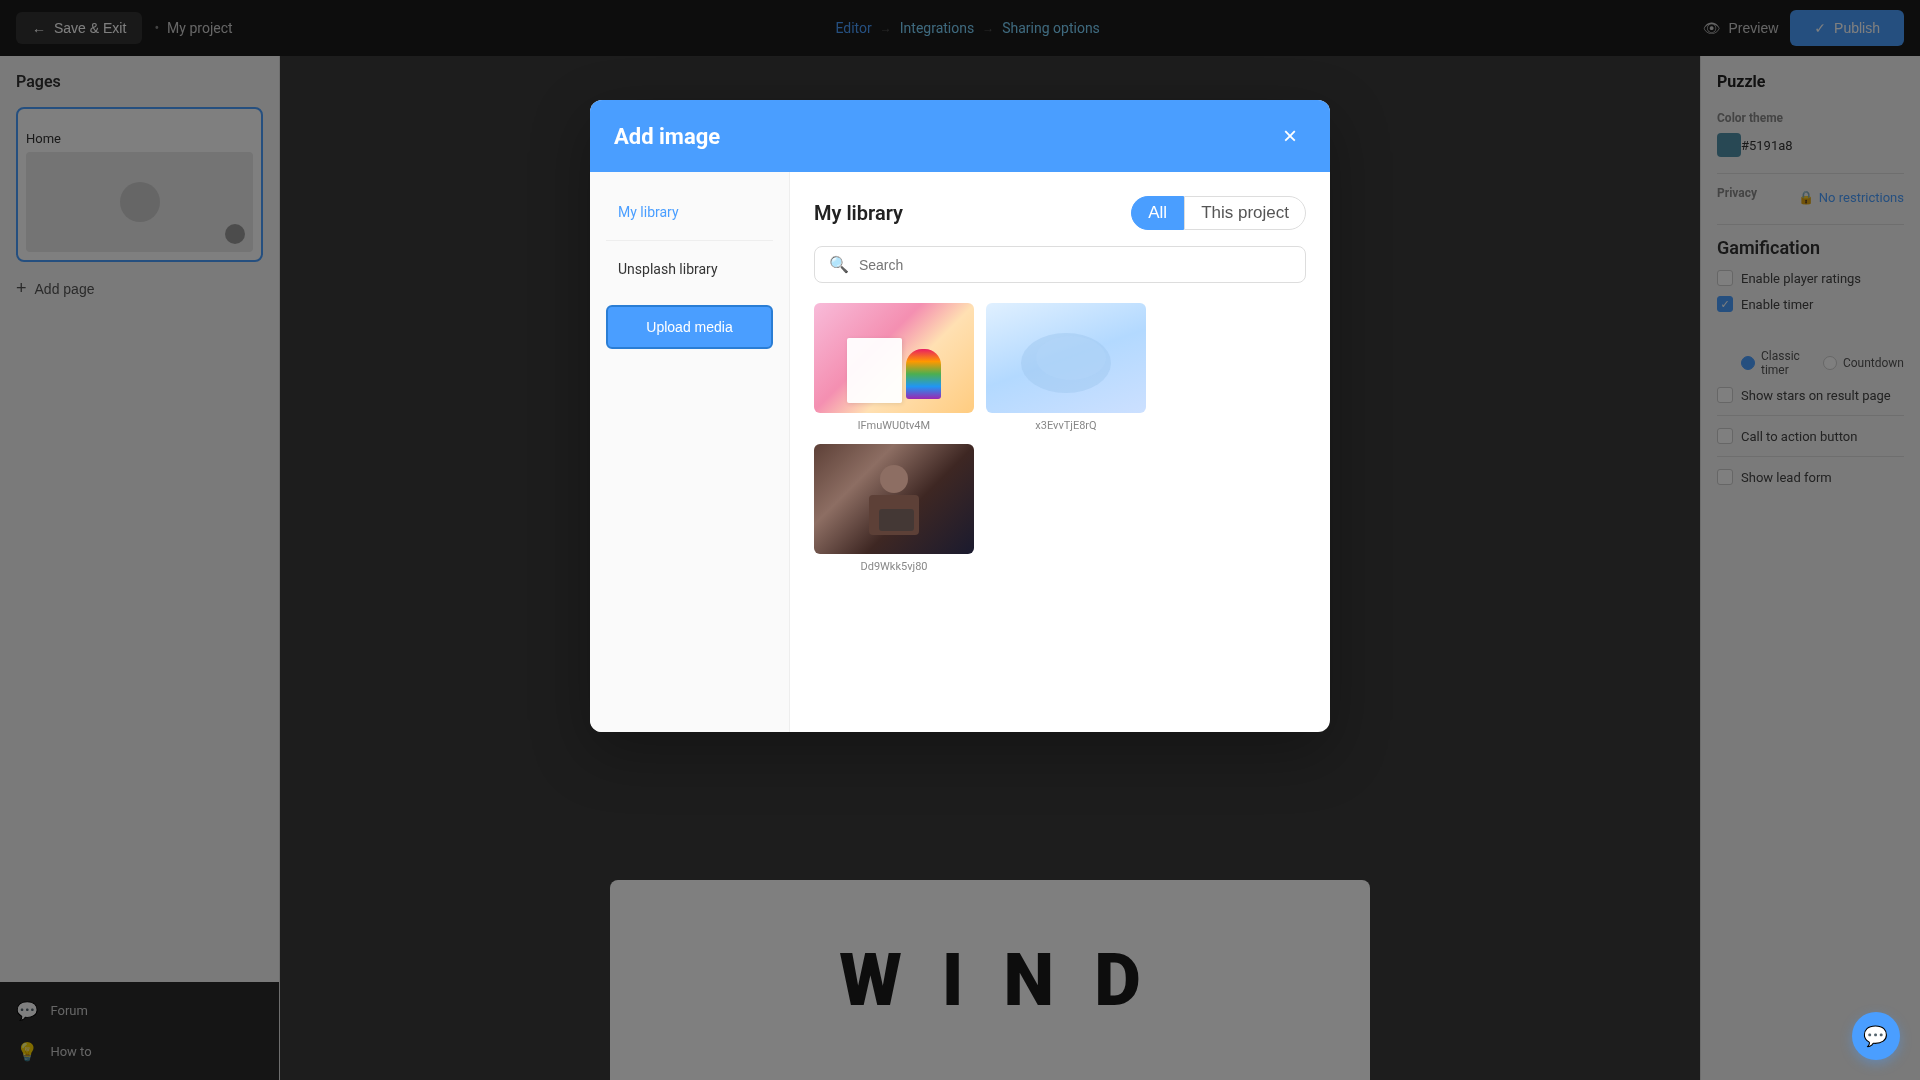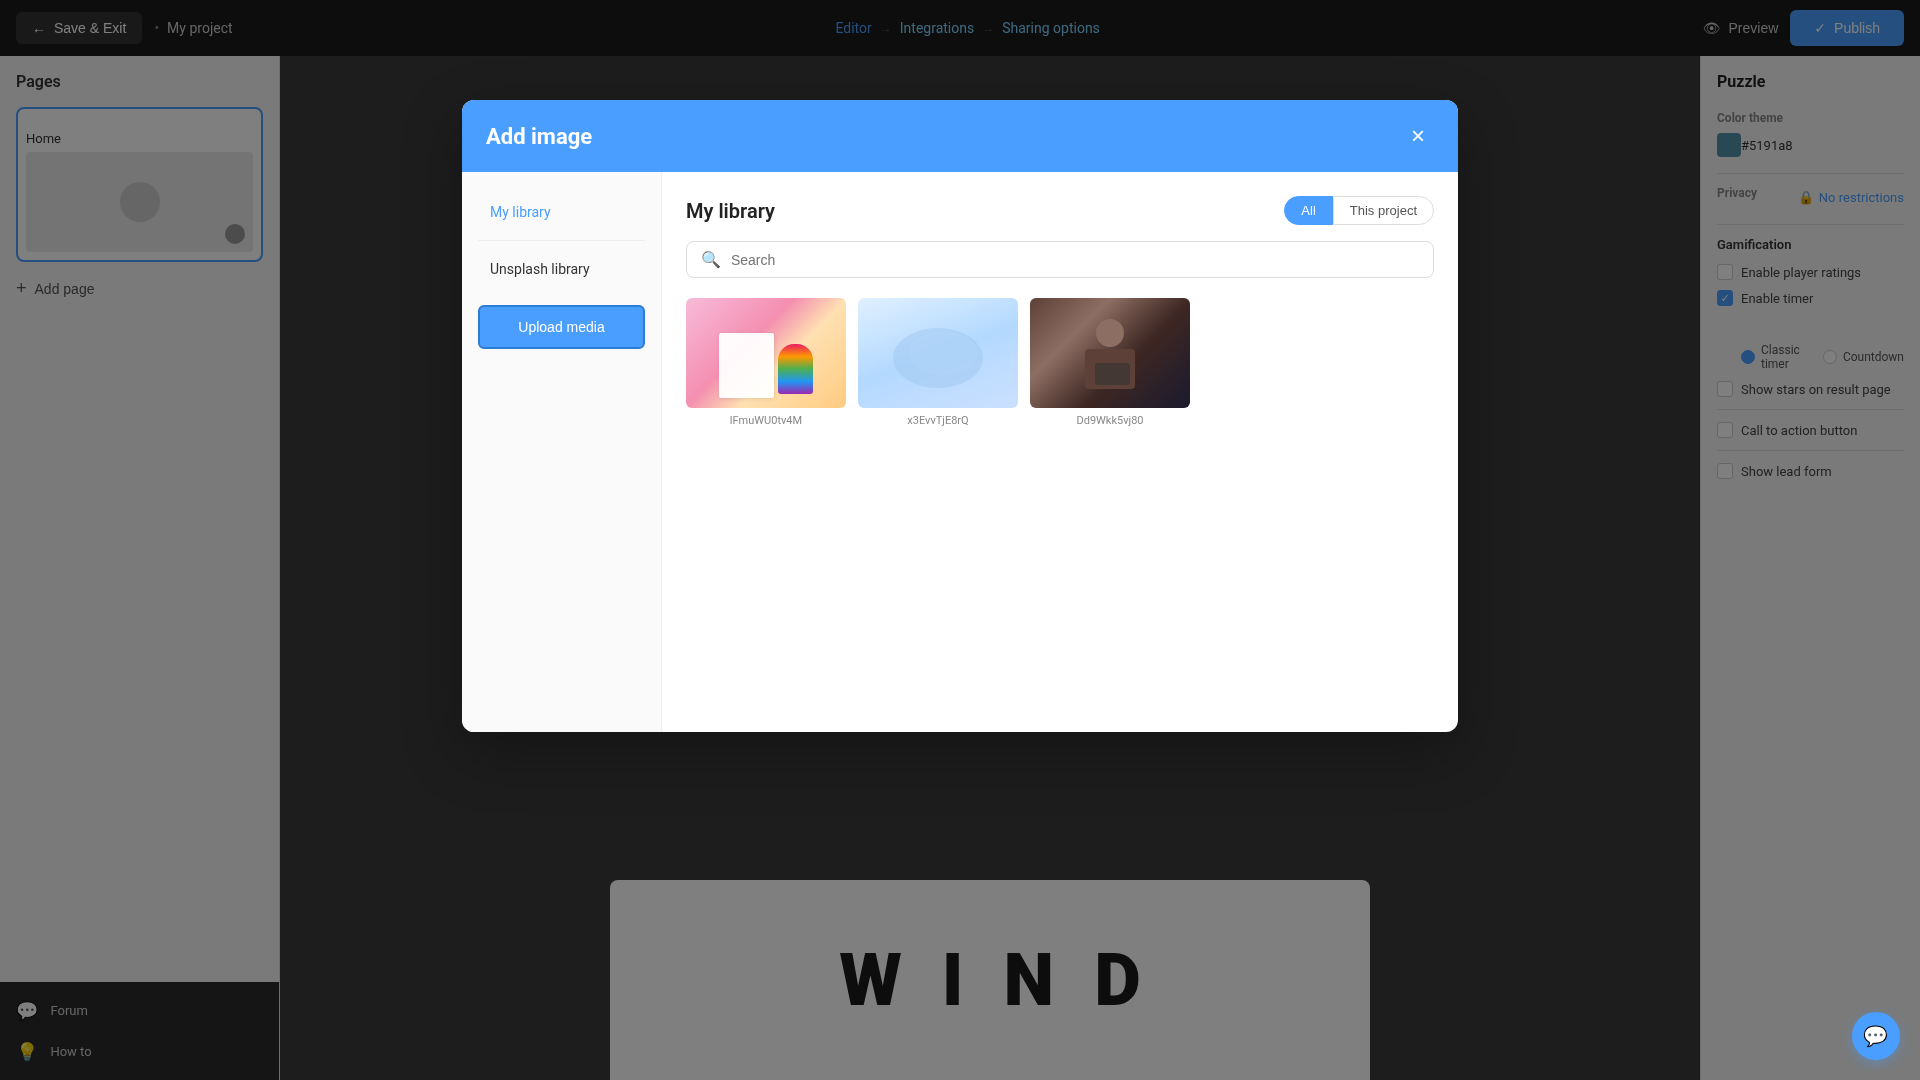--- a/index.html
+++ b/index.html
@@ -67,21 +67,21 @@
     }
     .sidebar-right-title { font-size: 16px; font-weight: 700; color: #222; margin-bottom: 20px; }
     .setting-section { margin-bottom: 16px; }
     .setting-label { font-size: 12px; color: #888; margin-bottom: 8px; font-weight: 700; }
     .color-row { display: flex; align-items: center; }
     .color-swatch { width: 24px; height: 24px; border-radius: 4px; background: #5191a8; }
     .color-value { font-size: 13px; color: #333; }
     .privacy-row { display: flex; align-items: center; justify-content: space-between; }
     .privacy-link { color: #4a9eff; font-size: 13px; display: flex; align-items: center; gap: 4px; cursor: pointer; }
     .divider { height: 1px; background: #ddd; margin: 12px 0; }
-    .gamif-label { font-size: 13px; font-weight: 600; color: #333; margin-bottom: 12px; }
+    .gamif-label { font-size: 18px; font-weight: 600; color: #333; margin-bottom: 12px; }
     .checkbox-row { display: flex; align-items: center; gap: 8px; margin-bottom: 10px; }
     .checkbox-box {
       width: 16px; height: 16px; border: 1.5px solid #ccc; border-radius: 3px;
       background: #fff; flex-shrink: 0;
     }
     .checkbox-box.checked { background: #4a9eff; border-color: #4a9eff; display: flex; align-items: center; justify-content: center; color: #fff; font-size: 11px; }
     .checkbox-label { font-size: 13px; color: #444; }
     .radio-group { display: flex; align-items: center; gap: 12px; margin-left: 24px; margin-bottom: 10px; }
     .radio-item { display: flex; align-items: center; gap: 6px; margin-top: 27px; }
     .radio-circle { width: 14px; height: 14px; border-radius: 50%; border: 1.5px solid #ccc; background: #fff; flex-shrink: 0; }
@@ -106,21 +106,21 @@
 
     
     .overlay {
       position: absolute; top: 0; left: 0; right: 0; bottom: 0;
       background: rgba(0,0,0,0.5); z-index: 100;
     }
 
     
     .modal {
       position: absolute; top: 100px; left: 50%; transform: translateX(-50%);
-      width: 996px; background: #fff; border-radius: 12px; overflow: hidden;
+      width: 740px; background: #fff; border-radius: 12px; overflow: hidden;
       z-index: 200; box-shadow: 0 20px 60px rgba(0,0,0,0.3);
     }
     .modal-header {
       background: #4a9eff; padding: 20px 24px; display: flex;
       align-items: center; justify-content: space-between;
     }
     .modal-title { color: #fff; font-size: 22px; font-weight: 700; }
     .modal-close {
       color: #fff; font-size: 24px; cursor: pointer; background: none; border: none;
       line-height: 1; width: 32px; height: 32px; display: flex; align-items: center; justify-content: center;
@@ -139,21 +139,21 @@
       background: #4a9eff; color: #fff; border: 2px solid #2a7dd4;
       padding: 12px 16px; border-radius: 6px; width: 100%; cursor: pointer;
       font-size: 14px; font-weight: 500; margin-top: 16px;
     }
     .modal-content { flex: 1; padding: 24px; }
     .content-header { display: flex; align-items: center; justify-content: space-between; margin-bottom: 16px; }
     .content-title { font-size: 20px; font-weight: 600; color: #222; }
     .filter-group { display: flex; gap: 0; }
     .filter-btn {
       padding: 6px 16px; border: 1.5px solid #ddd; background: #fff;
-      font-size: 13px; cursor: pointer; color: #555; text-align: right;
+      font-size: 17px; cursor: pointer; color: #555; text-align: right;
     }
     .filter-btn:first-child { border-radius: 20px 0 0 20px; }
     .filter-btn:last-child { border-radius: 0 20px 20px 0; }
     .filter-btn.active { background: #4a9eff; color: #fff; border-color: #4a9eff; }
     .search-bar {
       display: flex; align-items: center; gap: 10px;
       border: 1.5px solid #ddd; border-radius: 8px; padding: 8px 14px;
       margin-bottom: 20px; background: #fff;
     }
     .search-icon { color: #999; font-size: 16px; }

